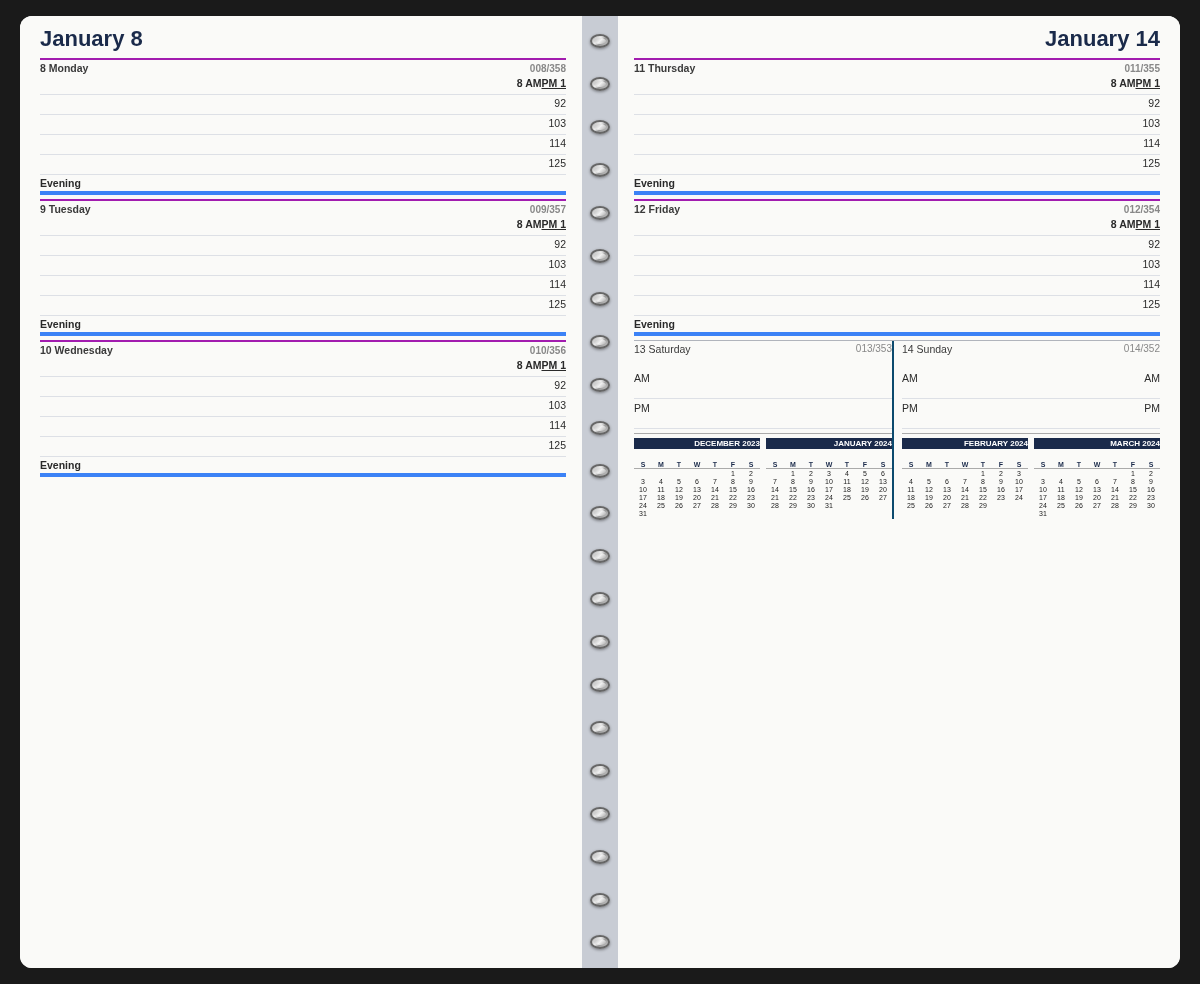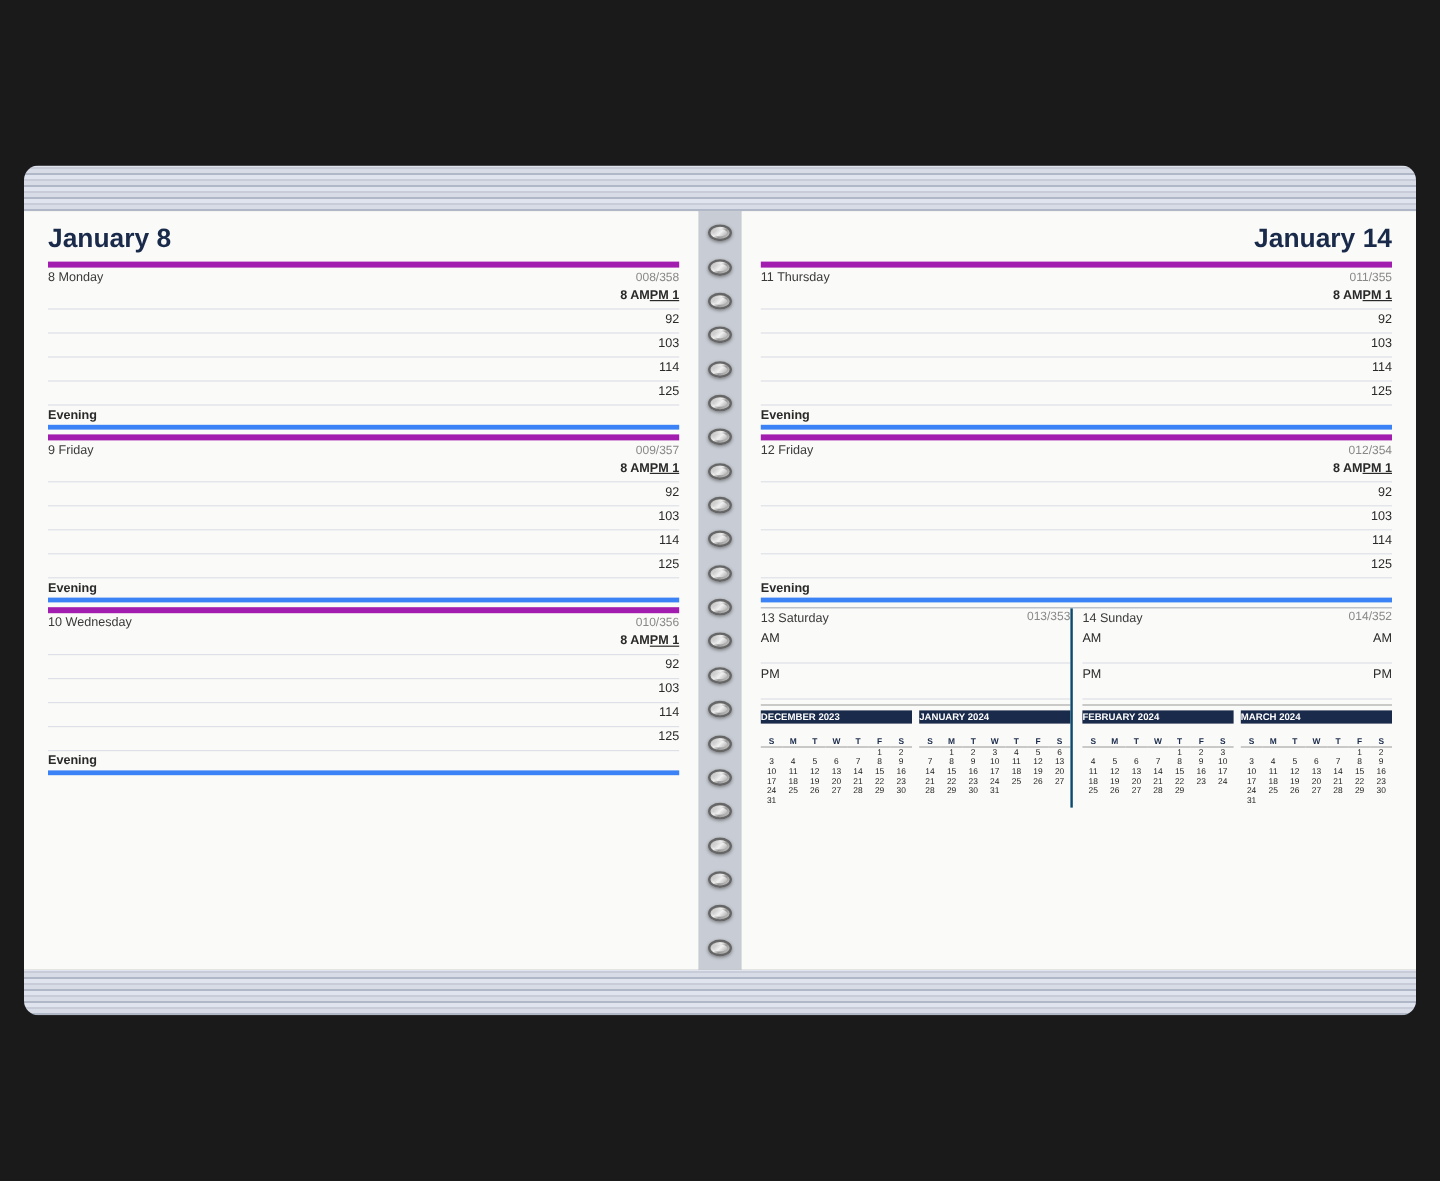--- a/index.html
+++ b/index.html
@@ -6,27 +6,27 @@
     body {
       background: #1a1a1a;
       display: flex;
       justify-content: center;
       align-items: center;
       min-height: 100vh;
       font-family: Arial, sans-serif;
     }
     .planner-outer {
       width: 1160px;
-      height: 708px;
+      height: 952px;
       background: #2a2a2a;
       border-radius: 12px;
       overflow: hidden;
       position: relative;
       display: flex;
-      flex-direction: column;
+      flex-direction: row;
     }
     .stripe-top, .stripe-bottom {
       height: 38px;
       background: repeating-linear-gradient(
         0deg,
         #b0b8c8 0px, #b0b8c8 2px,
         #d8dce6 2px, #d8dce6 5px,
         #c8ccd8 5px, #c8ccd8 7px,
         #e0e4ee 7px, #e0e4ee 10px
       );
@@ -85,23 +85,24 @@
     .right-page .page-header {
       text-align: right;
     }
     .day-section {
       margin-bottom: 4px;
     }
     .day-header {
       display: flex;
       justify-content: space-between;
       align-items: center;
-      border-top: 5px solid #a21caf;
+      border-top: 2px solid #a21caf;
       padding-top: 2px;
       margin-bottom: 1px;
+      font-weight: bold;
     }
     .day-name {
       font-size: 10.5px;
       color: #3a3a3a;
     }
     .day-number {
       font-size: 10px;
       color: #888;
     }
     .time-row {
@@ -153,21 +154,21 @@
       padding-top: 4px;
     }
     .mini-cal {
       flex: 1;
       font-size: 7.5px;
       color: #1a1a1a;
     }
     .mini-cal-title {
       font-weight: bold;
       font-size: 8px;
-      text-align: left;
+      text-align: right;
       background: #1a2a4a;
       color: white;
       padding: 1px 0;
       margin-bottom: 12px;
     }
     .mini-cal-grid {
       display: grid;
       grid-template-columns: repeat(7, 1fr);
       gap: 0;
       text-align: center;
@@ -195,21 +196,21 @@
       flex: 1;
       padding: 2px 0;
     }
     .weekend-day + .weekend-day {
       border-left: 2px solid #0c4a6e;
       padding-left: 8px;
     }
     .weekend-header {
       display: flex;
       justify-content: space-between;
-      margin-bottom: 2px;
+      margin-bottom: 14px;
     }
     .weekend-name {
       font-size: 10.5px;
       color: #3a3a3a;
     }
     .weekend-num {
       font-size: 10px;
       color: #888;
       text-align: right;
     }
@@ -247,21 +248,21 @@
         </div>
         <div class="time-row">
           <span class="time-num">12</span>
           <span class="time-num">5</span>
         </div>
         <div class="evening-row">Evening</div>
       </div>
 
       <div class="day-section">
         <div class="day-header">
-          <span class="day-name">9 Friday</span>
+          <span class="day-name">9 Tuesday</span>
           <span class="day-number">009/357</span>
         </div>
         <div class="time-row">
           <span class="time-label">8 AM</span>
           <span class="time-pm">PM 1</span>
         </div>
         <div class="time-row">
           <span class="time-num">9</span>
           <span class="time-num">2</span>
         </div>

